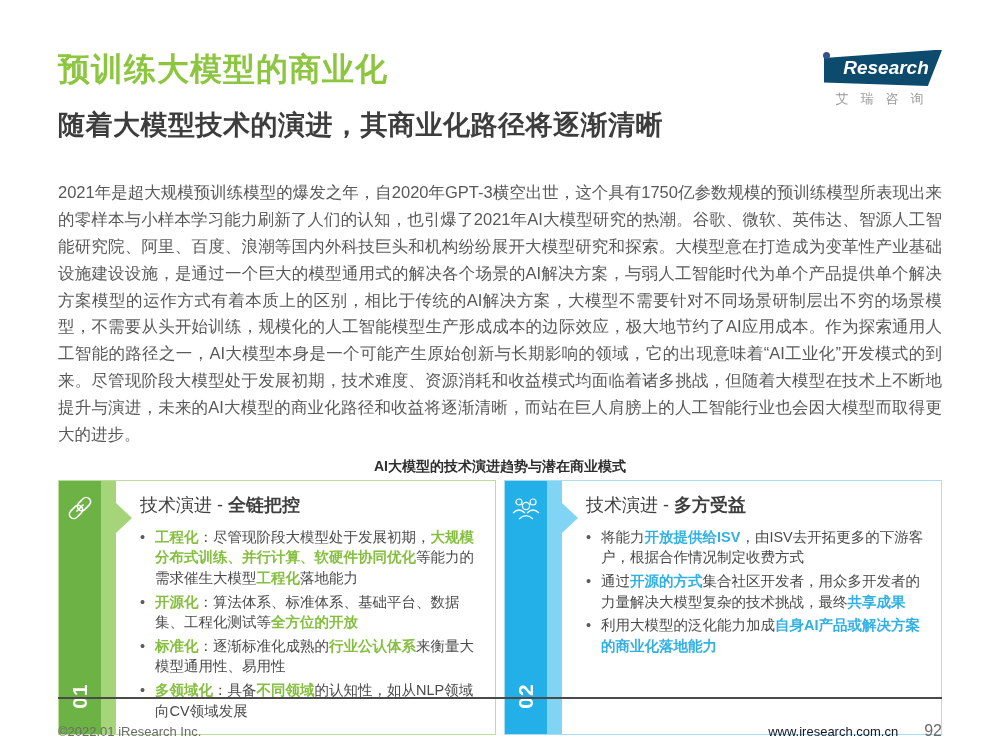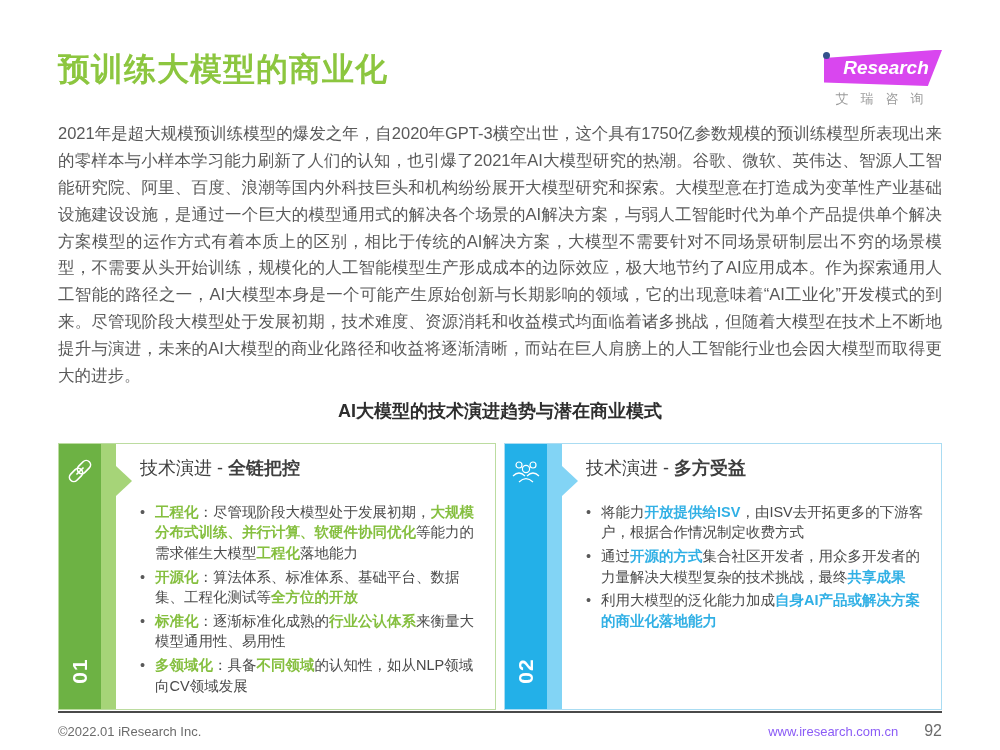--- a/index.html
+++ b/index.html
@@ -4,31 +4,31 @@
 <style>
   * { margin:0; padding:0; box-sizing:border-box; }
   html,body { width:1000px; height:750px; background:#fff; font-family:"Liberation Sans","DejaVu Sans",sans-serif; }
   .page { position:relative; width:1000px; height:750px; overflow:hidden; padding:48px 58px 0 58px; }
 
   
   .page-title { font-size:32px; font-weight:700; color:#8CC63F; letter-spacing:1px; }
   .page-subtitle { margin-top:15px; font-size:27px; font-weight:600; color:#3d3d3d; letter-spacing:0.5px; }
 
   .logo { position:absolute; top:50px; right:58px; width:125px; text-align:center; }
-  .logo-shape { position:relative; width:118px; height:36px; background:#d946ef; margin-left:7px;
+  .logo-shape { position:relative; width:118px; height:36px; background:#0c4a6e; margin-left:7px;
     clip-path:polygon(0 22%, 94% 0, 100% 0, 88% 100%, 0 90%); display:flex; align-items:center; justify-content:center; }
   .logo-text { color:#fff; font-size:19px; font-weight:700; font-style:italic; padding-left:6px; }
   .logo-dot { position:absolute; top:52px; right:170px; width:7px; height:7px; border-radius:50%; background:#33518c; }
   .logo-caption { margin-top:4px; font-size:13px; color:#9b9b9b; letter-spacing:12px; text-indent:12px; white-space:nowrap; }
 
   
-  .intro { margin-top:28px; font-size:16.5px; line-height:1.63; color:#595959; text-align:justify; }
+  .intro { margin-top:36px; font-size:16.5px; line-height:1.63; color:#595959; text-align:justify; }
 
   
-  .figure-title { margin-top:10px; margin-bottom:20px; text-align:center; font-size:18px; font-weight:700; color:#2e2e2e; }
+  .figure-title { margin-top:10px; margin-bottom:4px; text-align:center; font-size:14px; font-weight:700; color:#2e2e2e; }
   .cards { display:flex; gap:8px; }
   .card { flex:1; display:flex; min-height:246px; background:#fff; }
   .card-green { border:1px solid #bcdca0; }
   .card-blue  { border:1px solid #aadcf2; }
 
   .card-bar { position:relative; width:42px; flex:0 0 42px; display:flex; justify-content:center; }
   .card-green .card-bar { background:#6db244; }
   .card-blue  .card-bar { background:#23b0e8; }
   .bar-icon { margin-top:12px; }
   .card-number { position:absolute; bottom:26px; left:50%; transform:translateX(-50%) rotate(-90deg); color:#fff;
@@ -36,50 +36,51 @@
 
   .card-strip { position:relative; width:15px; flex:0 0 15px; }
   .card-green .card-strip { background:#a6d478; }
   .card-blue  .card-strip { background:#82d4f5; }
   .card-strip::after { content:""; position:absolute; left:15px; top:22px; width:0; height:0;
     border-top:15px solid transparent; border-bottom:15px solid transparent; z-index:2; }
   .card-green .card-strip::after { border-left:16px solid #a6d478; }
   .card-blue  .card-strip::after { border-left:16px solid #82d4f5; }
 
   .card-content { flex:1; padding:12px 14px 10px 24px; }
-  .card-header { font-size:18px; color:#3f3f3f; margin-bottom:22px; }
+  .card-header { font-size:18px; color:#3f3f3f; margin-bottom:10px; }
   .card-header b { font-weight:700; }
   .card-bullets { list-style:none; }
   .card-bullets li { position:relative; padding-left:15px; font-size:14.5px; line-height:1.42; color:#4a4a4a; margin-bottom:3px; }
   .card-bullets li::before { content:"•"; position:absolute; left:0; top:0; color:#595959; }
   .card-green .hl { color:#85bf3f; font-weight:700; }
   .card-blue  .hl { color:#31b0e5; font-weight:700; }
 
   
-  .footer { position:absolute; left:58px; right:58px; bottom:10px; border-top:2px solid #4a4a4a; padding-top:9px;
+  .footer { position:absolute; left:58px; right:58px; bottom:10px; border-top:2px solid #4a4a4a; padding-top:23px;
     display:flex; align-items:baseline; }
   .footer-copy { font-size:13px; color:#6b6b6b; }
   .footer-right { margin-left:auto; display:flex; align-items:baseline; gap:26px; }
-  .footer-site { font-size:13px; color:#8b5cf6; }
+  .footer-site { font-size:13px; color:#0f172a; }
   .footer-page { font-size:16px; color:#6b6b6b; }
 </style>
 </head>
 <body>
 
 <div class="page">
 
   <div class="logo">
     <div class="logo-shape">
       <span class="logo-text">Research</span>
     </div>
     <div class="logo-caption">艾瑞咨询</div>
   </div>
   <div class="logo-dot"></div>
 
   <div class="page-title">预训练大模型的商业化</div>
+  <div class="page-subtitle">随着大模型技术的演进，其商业化路径将逐渐清晰</div>
 
   <div class="intro">2021年是超大规模预训练模型的爆发之年，自2020年GPT-3横空出世，这个具有1750亿参数规模的预训练模型所表现出来的零样本与小样本学习能力刷新了人们的认知，也引爆了2021年AI大模型研究的热潮。谷歌、微软、英伟达、智源人工智能研究院、阿里、百度、浪潮等国内外科技巨头和机构纷纷展开大模型研究和探索。大模型意在打造成为变革性产业基础设施建设设施，是通过一个巨大的模型通用式的解决各个场景的AI解决方案，与弱人工智能时代为单个产品提供单个解决方案模型的运作方式有着本质上的区别，相比于传统的AI解决方案，大模型不需要针对不同场景研制层出不穷的场景模型，不需要从头开始训练，规模化的人工智能模型生产形成成本的边际效应，极大地节约了AI应用成本。作为探索通用人工智能的路径之一，AI大模型本身是一个可能产生原始创新与长期影响的领域，它的出现意味着“AI工业化”开发模式的到来。尽管现阶段大模型处于发展初期，技术难度、资源消耗和收益模式均面临着诸多挑战，但随着大模型在技术上不断地提升与演进，未来的AI大模型的商业化路径和收益将逐渐清晰，而站在巨人肩膀上的人工智能行业也会因大模型而取得更大的进步。</div>
 
   <div class="figure-title">AI大模型的技术演进趋势与潜在商业模式</div>
 
   <div class="cards">
 
     <div class="card card-green">
       <div class="card-bar">
         <svg class="bar-icon" width="30" height="30" viewBox="0 0 24 24" fill="none" stroke="#ffffff" stroke-width="1.3">

